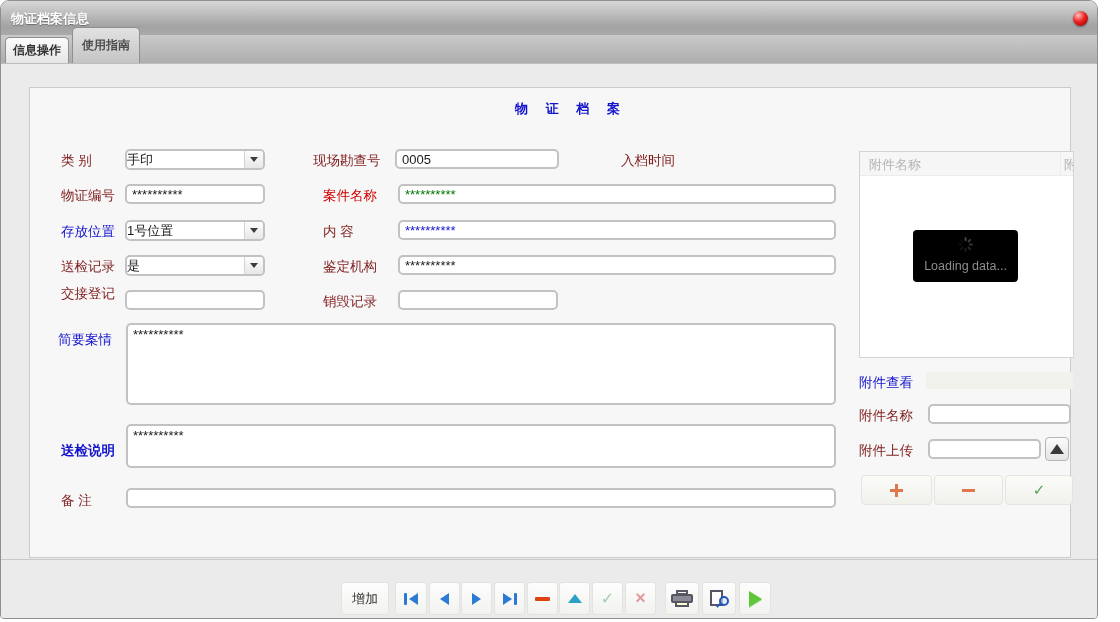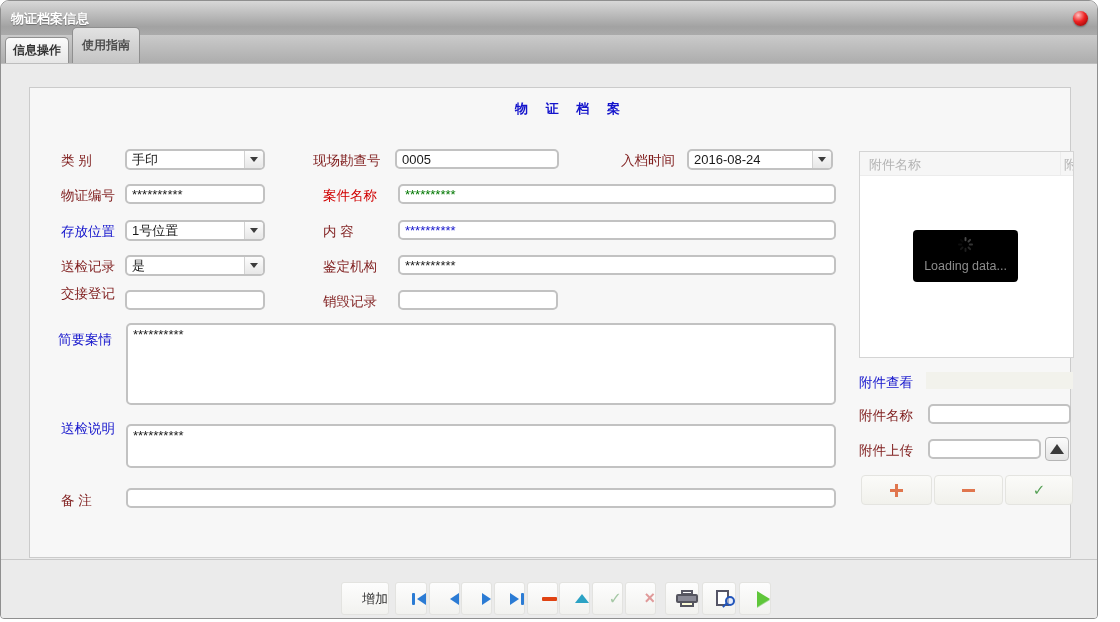--- a/index.html
+++ b/index.html
@@ -44,21 +44,21 @@
   .lbl.red  { color:#d00000; }
 
   .tfield { position:absolute; height:20px; background:#ffffff; border:2px solid #c2c2c2;
             border-radius:5px; font-size:13px; color:#1a1a1a; padding:0 5px; outline:none;
             font-family:inherit; }
   .tfield.green { color:#007700; }
   .tfield.bluev { color:#1414cc; }
 
   .combo { position:absolute; height:21px; background:#ffffff; border:2px solid #c2c2c2;
            border-radius:5px; font-size:13px; color:#1a1a1a; display:flex; align-items:center;
-           padding-left:5px; }
+           }
   .combo .arrow-btn { position:absolute; right:0; top:0; bottom:0; width:19px;
            background:linear-gradient(#fdfdfd,#e7e7e7); border-left:1px solid #d2d2d2;
            border-radius:0 3px 3px 0; display:flex; align-items:center; justify-content:center; }
   .tri-down { width:0; height:0; border-left:4px solid transparent; border-right:4px solid transparent;
               border-top:5px solid #3c3c3c; }
 
   .ta { position:absolute; background:#ffffff; border:2px solid #c2c2c2; border-radius:5px;
         font-size:13px; color:#1a1a1a; padding:2px 5px; resize:none; outline:none;
         font-family:inherit; }
 
@@ -92,21 +92,21 @@
   .plus-ico::before { content:""; position:absolute; left:0; top:5px; width:13px; height:3px; background:#e0764e; }
   .plus-ico::after  { content:""; position:absolute; left:5px; top:0; width:3px; height:13px; background:#e0764e; }
   .minus-ico { width:13px; height:3px; background:#e0764e; }
   .check-txt { color:#56a156; font-weight:bold; font-size:15px; }
 
   
   .toolbar { position:absolute; left:0; top:558px; right:0; height:61px; background:#ebebeb;
              border-top:1px solid #c9c9c9; }
   .tb-btn { position:absolute; top:581px; height:33px; background:linear-gradient(#fdfdfd,#f2f2ef);
             border:1px solid #e3e3e0; border-radius:3px; display:flex; align-items:center;
-            justify-content:flex-end; gap:2px; font-size:13px; color:#333; cursor:default; }
+            justify-content:center; gap:2px; font-size:13px; color:#333; cursor:default; }
   .tri-l { width:0; height:0; border-top:6px solid transparent; border-bottom:6px solid transparent;
            border-right:9px solid #2b7bd4; }
   .tri-r { width:0; height:0; border-top:6px solid transparent; border-bottom:6px solid transparent;
            border-left:9px solid #2b7bd4; }
   .nav-bar { width:3px; height:12px; background:#2b7bd4; border-radius:1px; }
   .minus-red { width:15px; height:4px; background:#e04312; border-radius:1px; }
   .tri-up-teal { width:0; height:0; border-left:7px solid transparent; border-right:7px solid transparent;
                  border-bottom:9px solid #2ba2c4; }
   .check-green { color:#a5c8a5; font-weight:bold; font-size:16px; }
   .cross-red { color:#e09a9a; font-weight:bold; font-size:18px; }
@@ -155,26 +155,20 @@
   <span class="lbl" style="left:60px; top:151px;">类 别</span>
   <div class="combo" style="left:124px; top:148px; width:140px;">
     <span>手印</span>
     <span class="arrow-btn">
         <span class="tri-down"></span>
       </span>
   </div>
   <span class="lbl" style="left:312px; top:151px;">现场勘查号</span>
   <input class="tfield" style="left: 394px; top: 148px; width: 164px;" value="0005">
   <span class="lbl" style="left:620px; top:151px;">入档时间</span>
-  <div class="combo" style="left:686px; top:148px; width:146px;">
-    <span>2016-08-24</span>
-    <span class="arrow-btn">
-        <span class="tri-down"></span>
-      </span>
-  </div>
 
   <span class="lbl" style="left:60px; top:186px;">物证编号</span>
   <input class="tfield" style="left: 124px; top: 183px; width: 140px;" value="**********">
   <span class="lbl red" style="left:322px; top:186px;">案件名称</span>
   <input class="tfield green" style="left: 397px; top: 183px; width: 438px;" value="**********">
 
   <span class="lbl blue" style="left:60px; top:222px;">存放位置</span>
   <div class="combo" style="left:124px; top:219px; width:140px;">
     <span>1号位置</span>
     <span class="arrow-btn">
@@ -195,21 +189,21 @@
   <input class="tfield" style="left: 397px; top: 254px; width: 438px;" value="**********">
 
   <span class="lbl" style="left:60px; top:284px;">交接登记</span>
   <input class="tfield" style="left: 124px; top: 289px; width: 140px;" value="">
   <span class="lbl" style="left:322px; top:292px;">销毁记录</span>
   <input class="tfield" style="left: 397px; top: 289px; width: 160px;" value="">
 
   <span class="lbl blue" style="left:57px; top:330px;">简要案情</span>
   <textarea class="ta" style="left: 125px; top: 322px; width: 710px; height: 82px;">**********</textarea>
 
-  <span class="lbl blue" style="left:60px; top:419px;">送检说明</span>
+  <span class="lbl blue" style="left:60px; top:441px;font-weight:bold;">送检说明</span>
   <textarea class="ta" style="left: 125px; top: 423px; width: 710px; height: 44px;">**********</textarea>
 
   <span class="lbl" style="left:60px; top:491px;">备 注</span>
   <input class="tfield" style="left: 125px; top: 487px; width: 710px;" value="">
 
   <div class="att-grid">
     <div class="ghead">
       <span class="gh1">附件名称</span>
       <span class="gdiv"></span>
       <span class="gh2">附</span>

